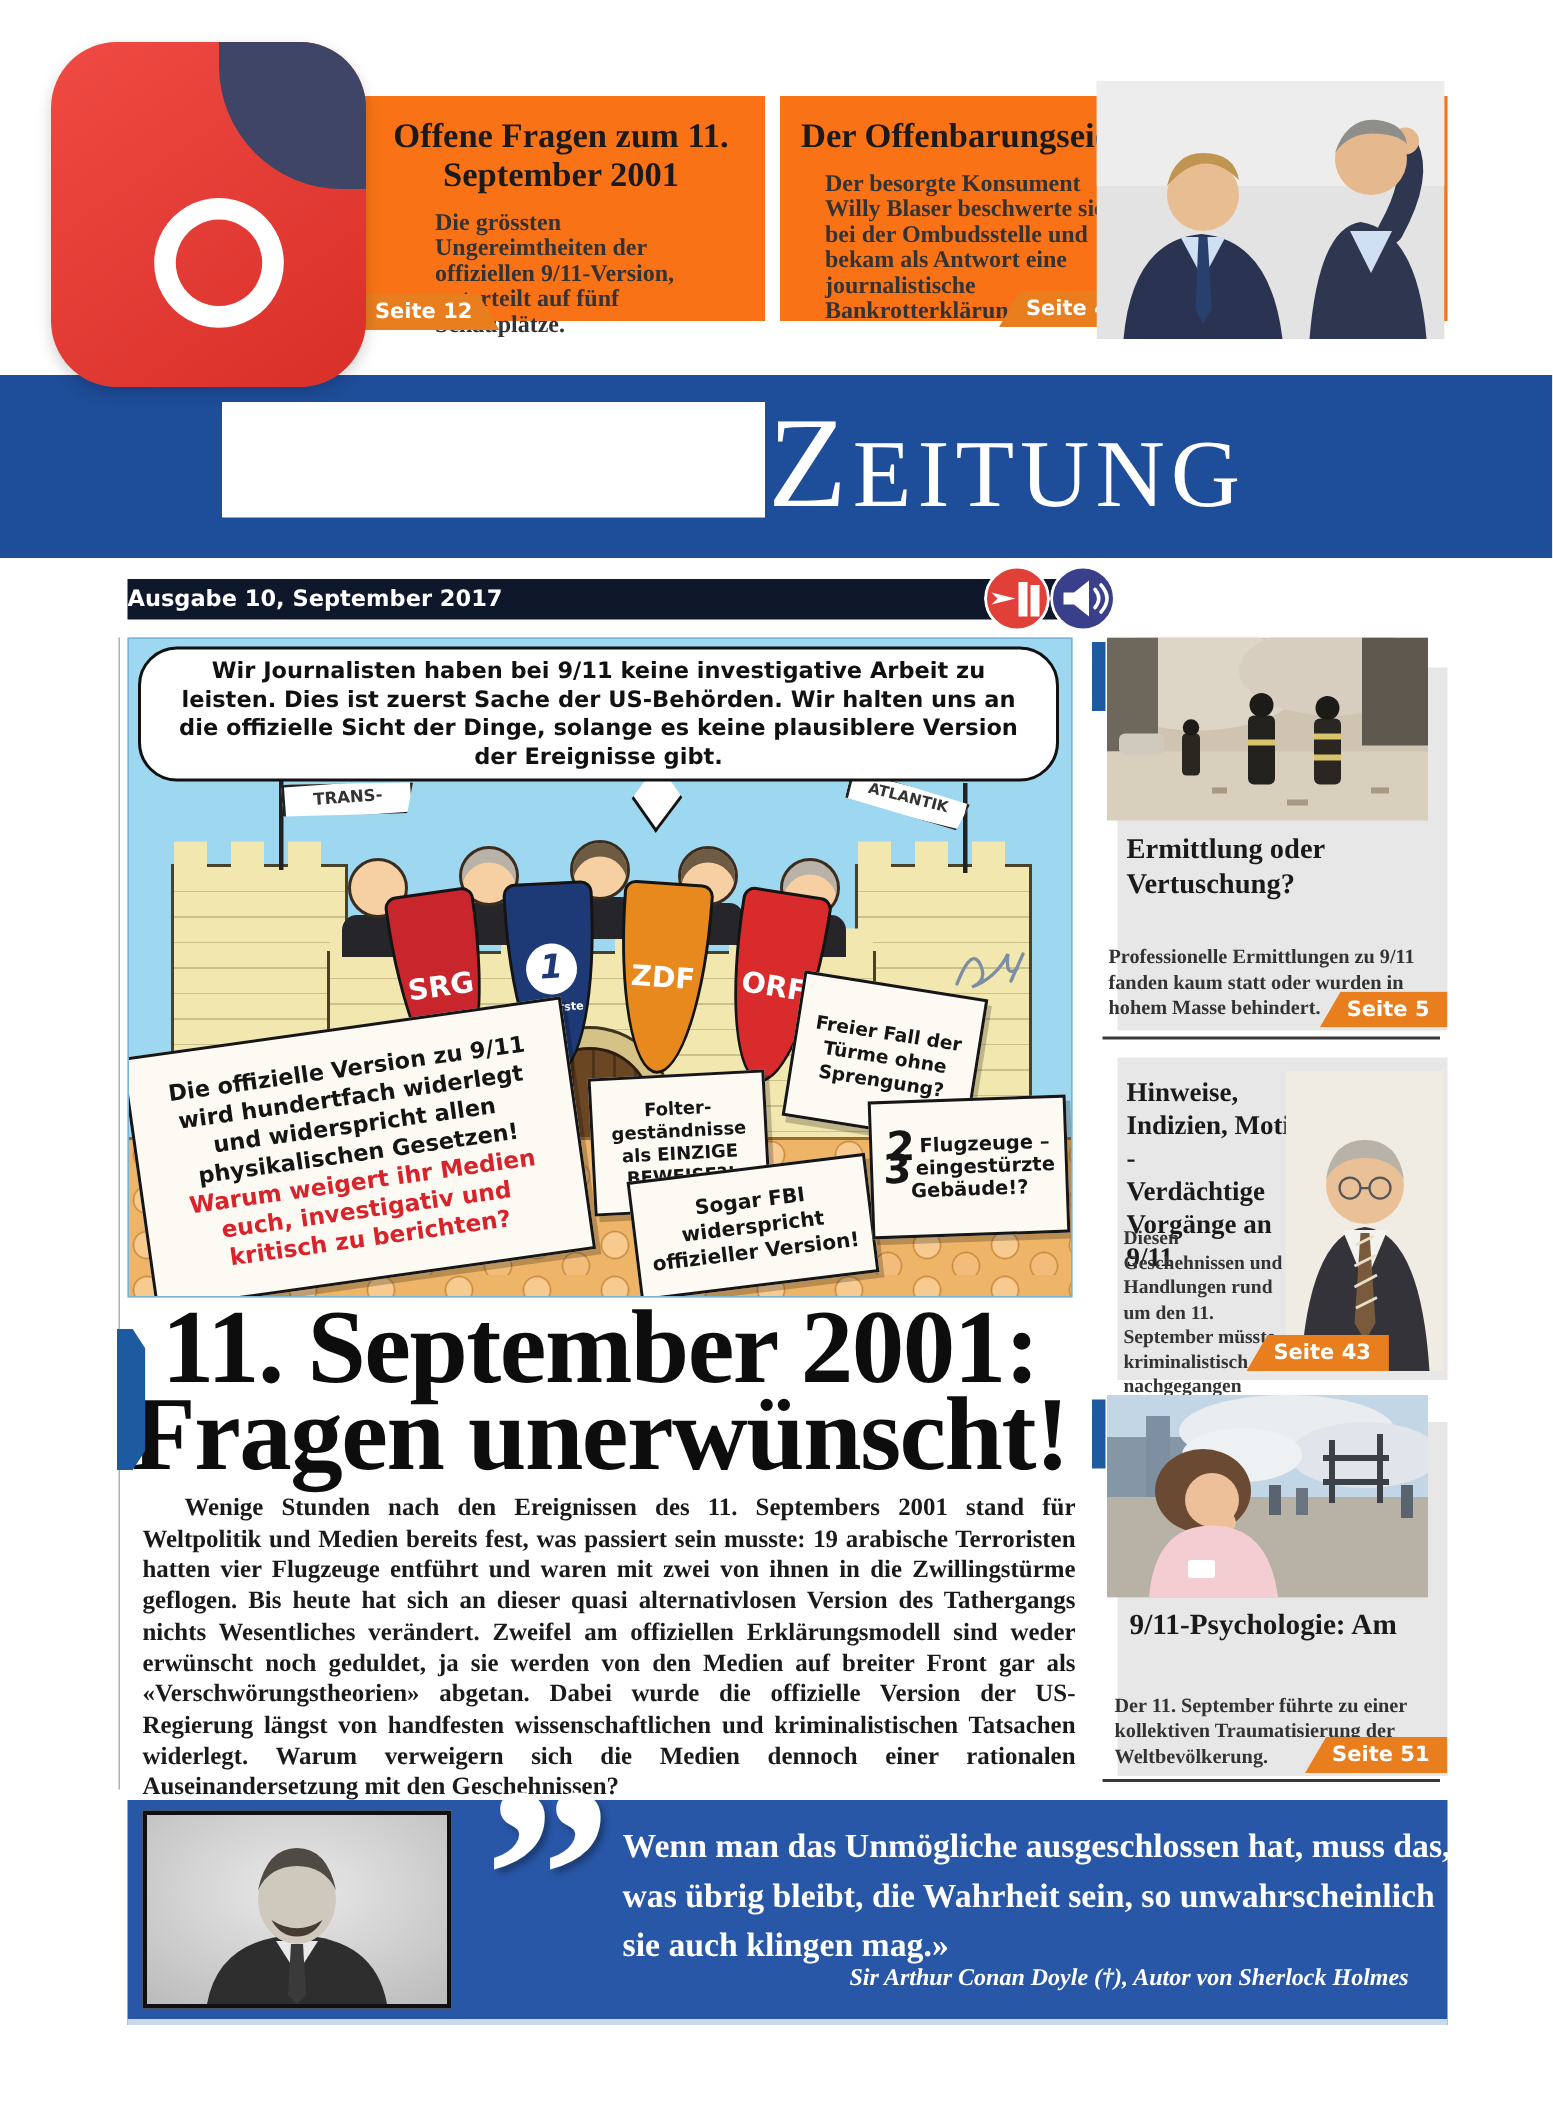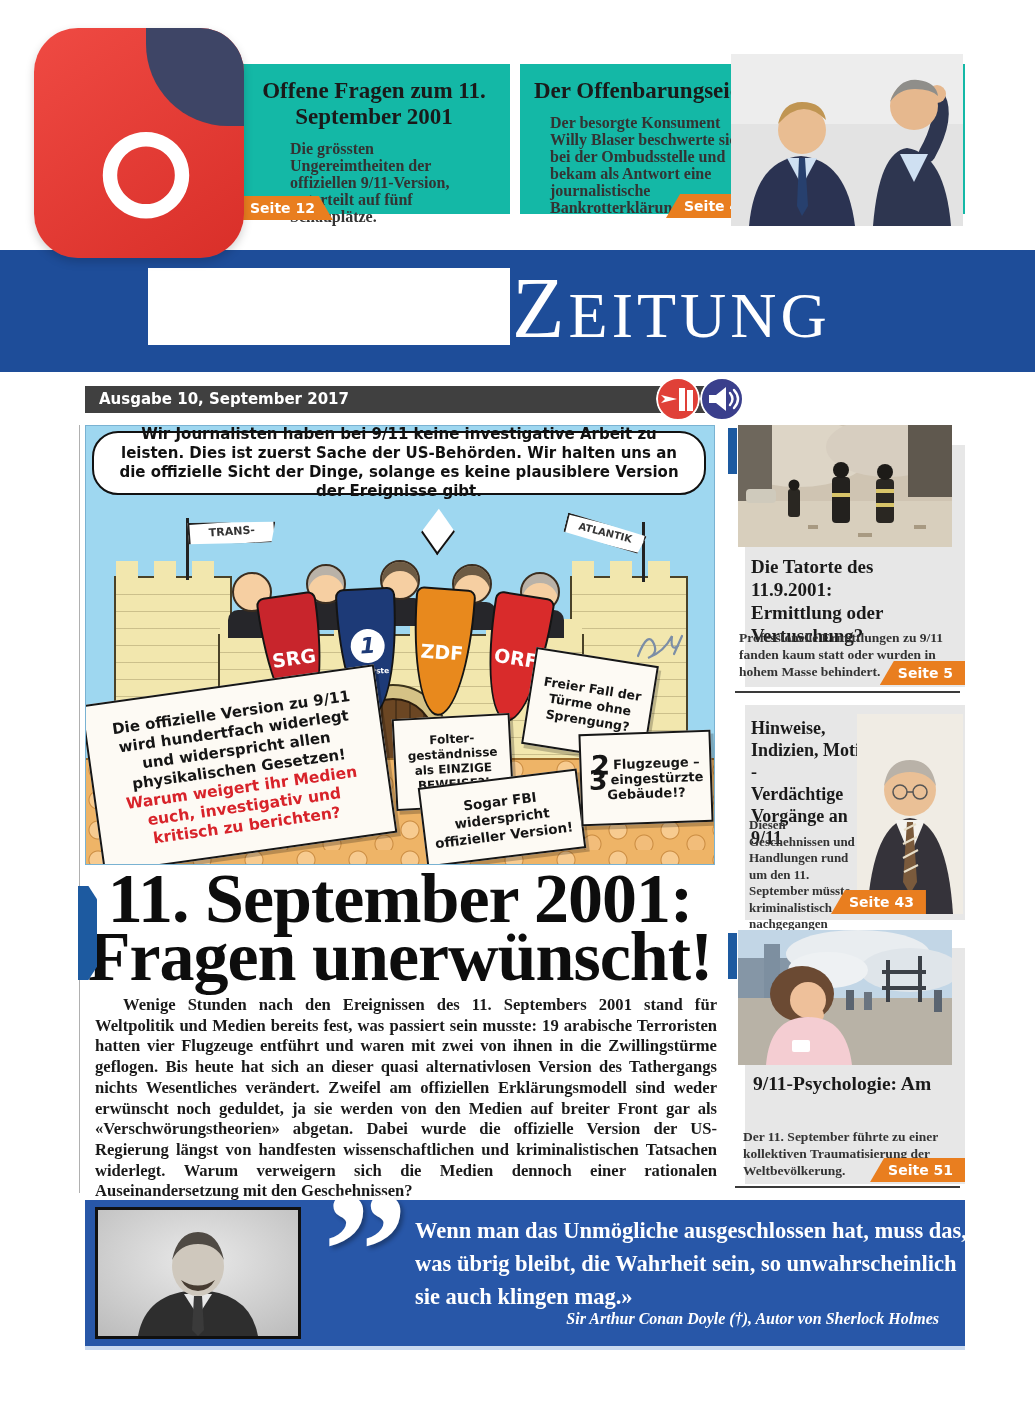--- a/index.html
+++ b/index.html
@@ -10,21 +10,21 @@
   
   .pdf-icon{left:34px;top:28px;width:210px;height:230px;border-radius:44px;
     background:linear-gradient(145deg,#ef4a43,#d92f29);overflow:hidden;z-index:60;
     box-shadow:0 4px 10px rgba(0,0,0,.18);}
   .pdf-fold{position:absolute;top:-52px;right:-52px;width:150px;height:150px;
     background:#3e4566;border-radius:0 0 0 82px;}
   .pdf-label{position:absolute;left:26px;top:14px;color:#fff;
     font:bold 52px/1.2 "DejaVu Sans",sans-serif;letter-spacing:2px;}
 
   
-  .teaser{background:#14b8a6;}
+  .teaser{background:#f97316;}
   .teaser1{left:238px;top:64px;width:272px;height:150px;}
   .teaser2{left:520px;top:64px;width:445px;height:150px;}
   .teaser-title{font-weight:bold;font-size:23px;line-height:26px;color:#1a1a1a;}
   .teaser1 .teaser-title{text-align:center;padding-top:14px;}
   .teaser2 .teaser-title{text-align:left;padding:14px 0 0 14px;}
   .teaser-summary{font-weight:bold;font-size:16px;line-height:17px;color:#333;}
   .teaser1 .teaser-summary{padding:10px 18px 0 52px;}
   .teaser2 .teaser-summary{padding:10px 0 0 30px;width:200px;}
   .tag{position:absolute;height:24px;background:#e97e1f;color:#fff;white-space:nowrap;
     font:bold 14px/24px "DejaVu Sans",sans-serif;padding:0 12px 0 18px;
@@ -34,32 +34,32 @@
 
   
   .masthead{left:0;top:250px;width:1035px;height:122px;background:#1e4d99;z-index:10;}
   .logo-box{position:absolute;left:148px;top:18px;width:362px;height:77px;background:#fff;}
   .zeitung{position:absolute;left:512px;top:2px;color:#fff;letter-spacing:4px;
     font-family:"Liberation Serif",serif;line-height:112px;white-space:nowrap;}
   .zeitung .zi{font-size:86px;}
   .zeitung .zr{font-size:64px;}
 
   
-  .issuebar{left:85px;top:386px;width:620px;height:27px;background:#404040;color:#fff;
-    font:bold 15px/27px "DejaVu Sans",sans-serif;padding-left:14px;box-sizing:border-box;}
+  .issuebar{left:85px;top:386px;width:620px;height:27px;background:#0f172a;color:#fff;
+    font:bold 15px/27px "DejaVu Sans",sans-serif;box-sizing:border-box;}
   .subscribebar{left:746px;top:386px;width:219px;height:27px;background:#6b94d6;color:#fff;
     font:bold 14px/27px "DejaVu Sans",sans-serif;text-align:center;}
   .circ{border-radius:50%;width:44px;height:44px;z-index:12;}
   .circ-red{left:656px;top:377px;}
   .circ-blue{left:700px;top:377px;}
 
   
   .cartoon{left:85px;top:425px;width:630px;height:440px;background:#9ed7f0;
     border:1px solid #79b2d2;box-sizing:border-box;overflow:hidden;}
-  .bubble{position:absolute;left:6px;top:5px;width:614px;height:64px;background:#fff;
+  .bubble{position:absolute;left:6px;top:5px;width:614px;height:90px;background:#fff;
     border:2.5px solid #111;border-radius:26px;box-sizing:border-box;z-index:6;
     display:flex;align-items:center;justify-content:center;padding:4px 14px;
     font:600 15px/19px "DejaVu Sans",sans-serif;text-align:center;color:#111;}
   .bubble-tail{position:absolute;left:338px;top:92px;width:26px;height:26px;background:#fff;
     border-right:2.5px solid #111;border-bottom:2.5px solid #111;transform:rotate(55deg) skew(18deg);z-index:5;}
   .stone{background:#f2e7ae;border:2px solid #4a4228;box-sizing:border-box;
     background-image:repeating-linear-gradient(180deg,transparent 0 16px,rgba(90,75,35,.25) 16px 17px);}
   .merlons{position:absolute;left:0;top:-17px;width:100%;height:18px;
     background:repeating-linear-gradient(90deg,#f2e7ae 0 22px,transparent 22px 38px);}
   .tower-l{left:28px;top:150px;width:118px;height:290px;}
@@ -318,21 +318,20 @@
       <circle cx="103" cy="45" r="8" fill="#1d1b18"></circle>
       <rect x="138" y="54" width="18" height="44" rx="4" fill="#2a2722"></rect>
       <rect x="138" y="64" width="18" height="4" fill="#d8c469"></rect>
       <rect x="138" y="78" width="18" height="4" fill="#d8c469"></rect>
       <circle cx="147" cy="47" r="8" fill="#1d1b18"></circle>
       <rect x="70" y="100" width="10" height="4" fill="#a89a82"></rect>
       <rect x="120" y="108" width="14" height="4" fill="#a89a82"></rect>
       <rect x="176" y="100" width="12" height="4" fill="#a89a82"></rect>
     </svg>
     <div class="side-title" style="left:16px;top:130px;width:200px;font-size:19px;line-height:23px;">
-      <span>Die Tatorte des 11.9.2001:</span>
       <span>Ermittlung oder</span>
       <span>Vertuschung?</span>
     </div>
     <div class="side-sum" style="left:4px;top:204px;width:212px;">Professionelle Ermittlungen zu 9/11 fanden kaum statt oder wurden in hohem Masse behindert.</div>
     <div class="tag" style="right:0;bottom:8px;">Seite 5</div>
     <div class="bottomline"></div>
   </div>
 
   <div class="abs side-art" style="top:705px;height:215px;">
     <div class="sgray" style="left:10px;top:0;right:0;bottom:0;"></div>

